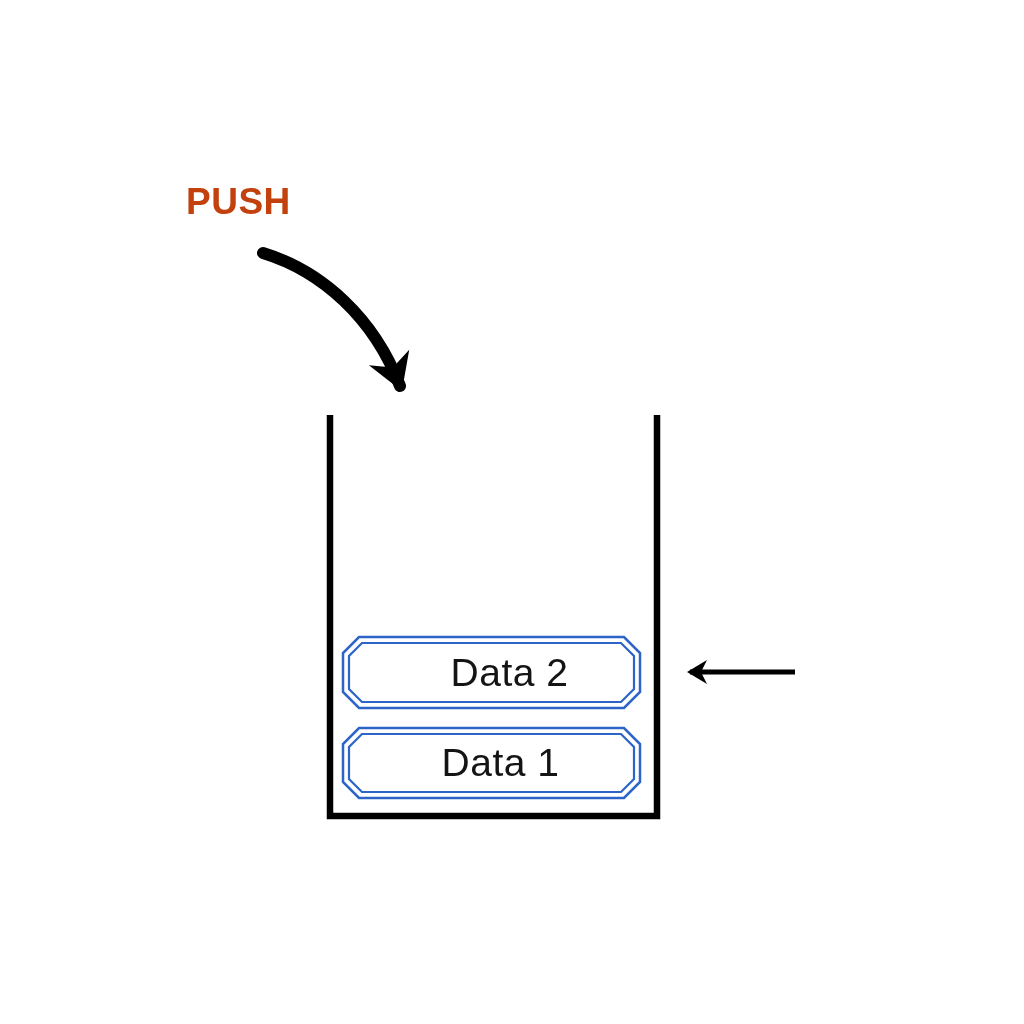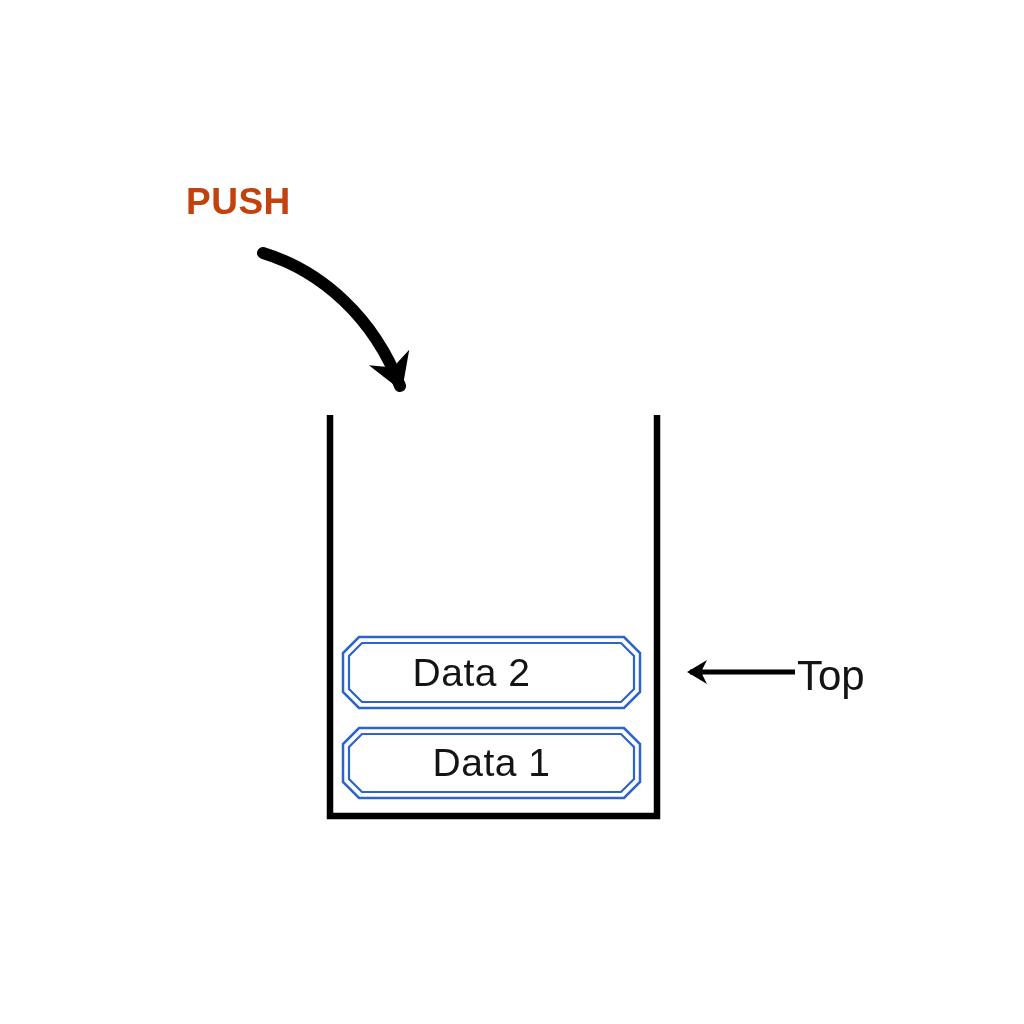--- a/index.html
+++ b/index.html
@@ -43,22 +43,22 @@
     font-weight: bold;
     letter-spacing: 0.5px;
     color: #c2410c;
     justify-content: flex-start;
   }
   .item-label {
     font-size: 39px;
     font-weight: 500;
     letter-spacing: 0.5px;
   }
-  .item-label-2 { left: 323px; top: 637px; width: 297px; height: 71px; }
-  .item-label-1 { left: 343px; top: 728px; width: 297px; height: 70px; }
+  .item-label-2 { left: 361px; top: 637px; width: 297px; height: 71px; }
+  .item-label-1 { left: 352px; top: 728px; width: 297px; height: 70px; }
   .top-label {
     left: 797px; top: 650px;
     width: 100px; height: 52px;
     font-size: 42px;
     font-weight: 400;
     justify-content: flex-start;
   }
 </style>
 </head>
 <body>
@@ -91,15 +91,14 @@
 
     <line class="black-stroke" x1="795" y1="672" x2="690" y2="672" stroke-width="5" marker-end="url(#arrowhead-small)"></line>
   </svg>
 
   <div class="label push-label">PUSH</div>
 
   <div class="label item-label item-label-2">Data 2</div>
 
   <div class="label item-label item-label-1">Data 1</div>
 
-  <div class="label top-label">Top</div>
 
 </div>
 
 </body></html>

